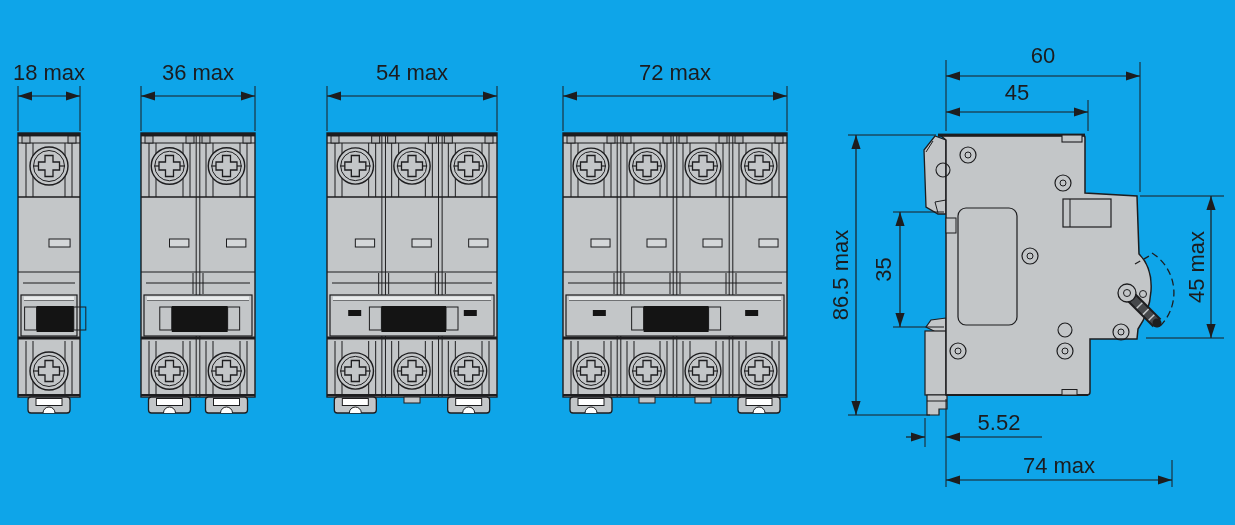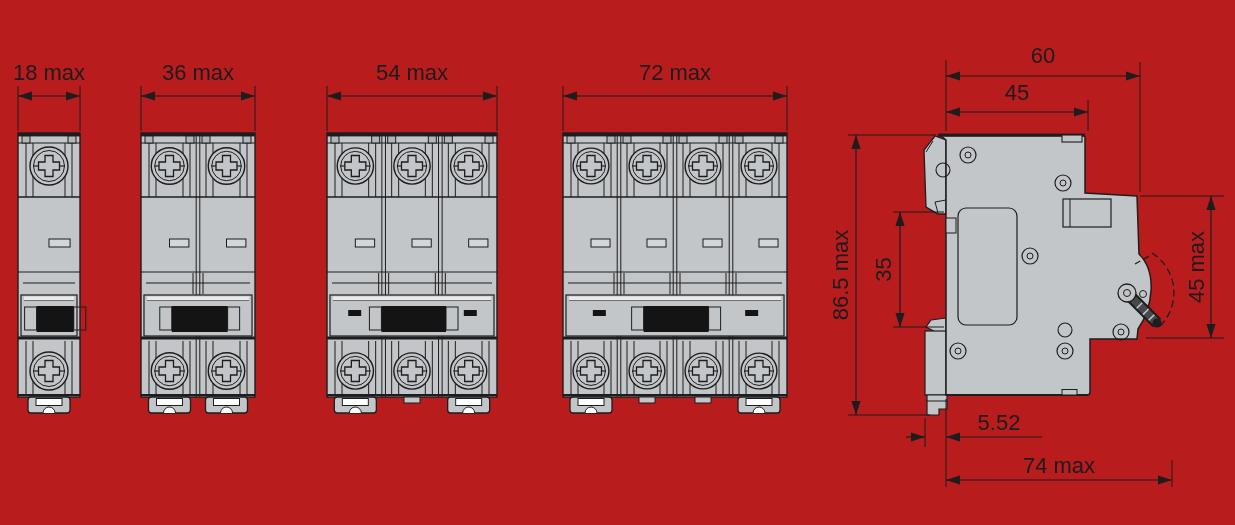--- a/index.html
+++ b/index.html
@@ -1,16 +1,16 @@
 <!DOCTYPE html>
 <html><head>
 <meta charset="utf-8">
 <style>
   html,body{margin:0;padding:0;background:#ffffff;}
-  .stage{position:relative;width:1235px;height:525px;background:#b91c1c;overflow:hidden;
+  .stage{position:relative;width:1235px;height:525px;background:#0ea5e9;overflow:hidden;
          font-family:"Liberation Sans", sans-serif;}
   svg text{font-family:"Liberation Sans", sans-serif;fill:#1c1c1e;}
 </style>
 </head>
 <body>
 
 <div class="stage">
   <svg id="svg" width="1235" height="525" viewBox="0 0 1235 525">
       <g>
         <line x1="18" y1="86" x2="18" y2="131" stroke="#1d1d1f" stroke-width="1"></line>

